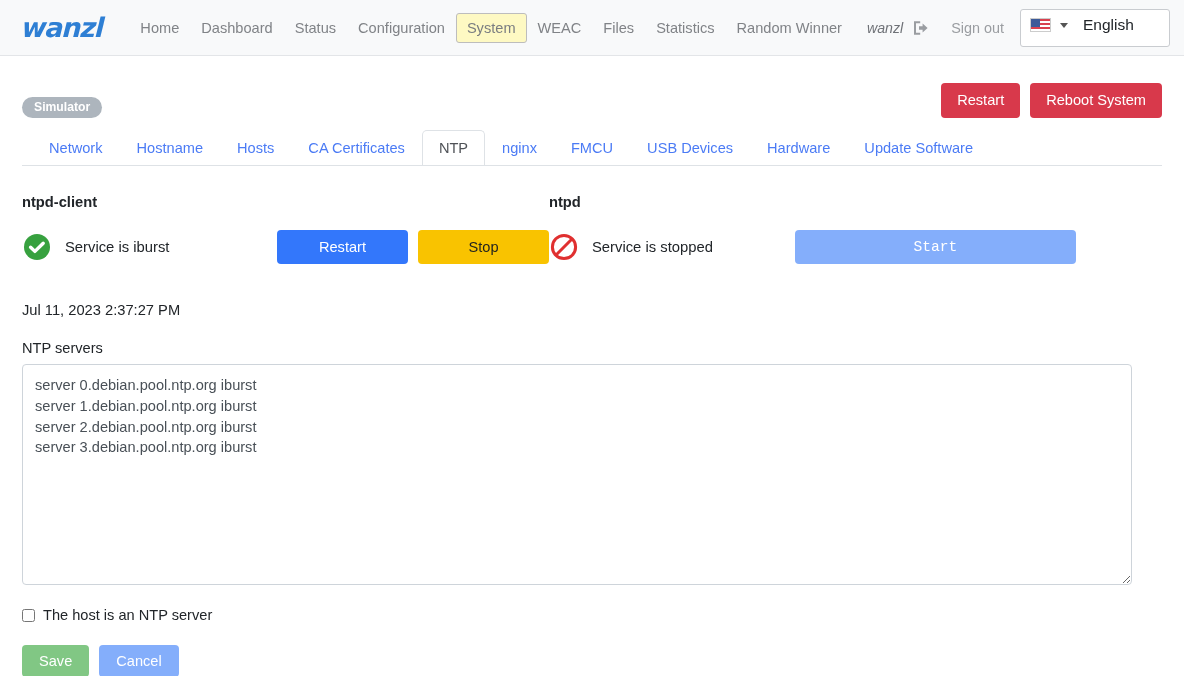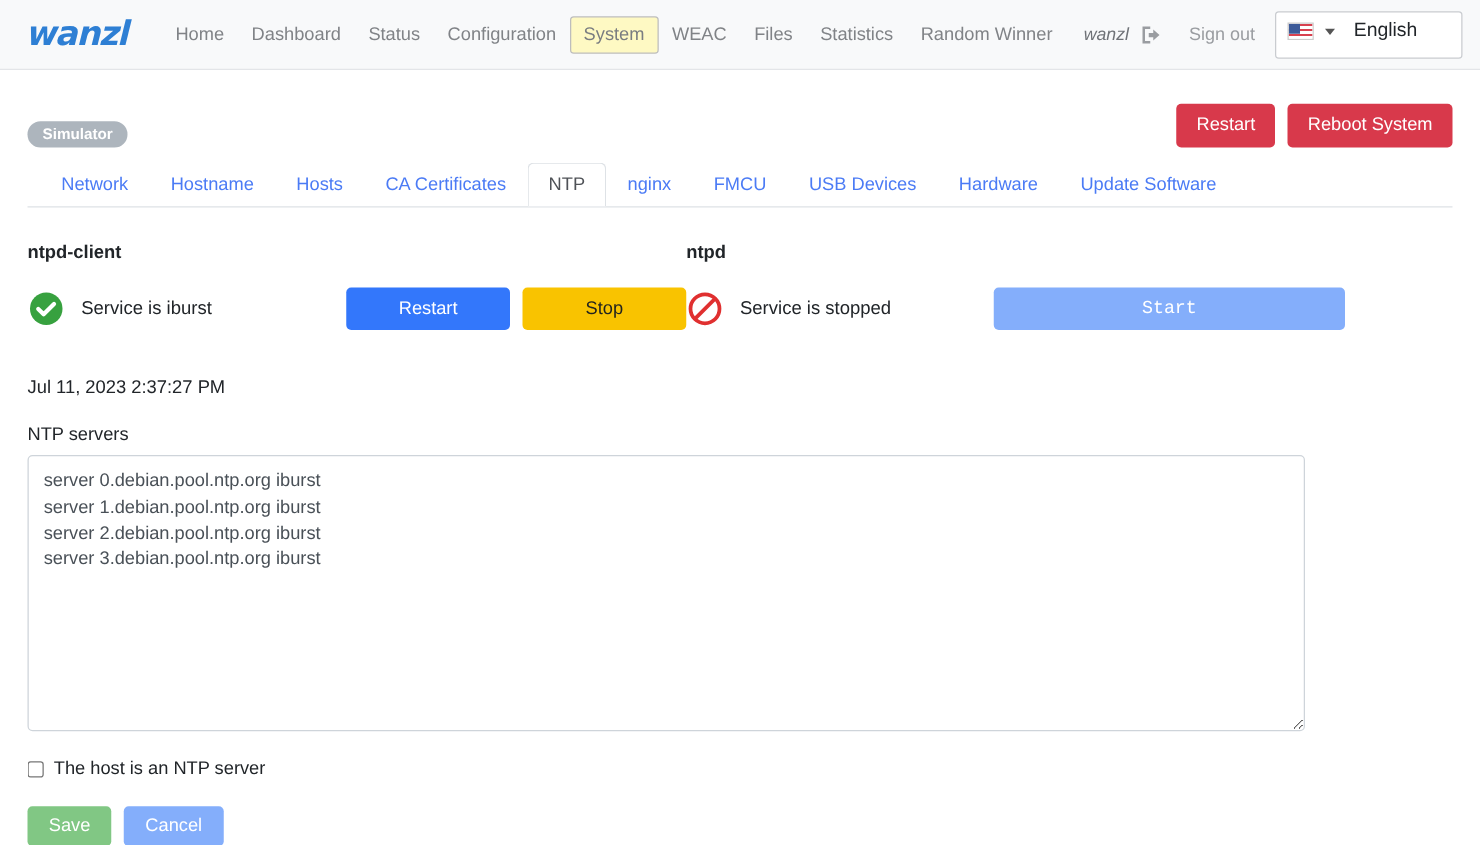--- a/index.html
+++ b/index.html
@@ -239,21 +239,21 @@
     margin-top: 38px;
   }
   .field-label {
     font-size: 14.6px;
     color: #212529;
     margin-top: 22px;
     margin-bottom: 8px;
   }
   .ntp-textarea {
     display: block;
-    width: 1022px;
+    width: 1110px;
     height: 221px;
     border: 1px solid #ced4da;
     border-radius: 4px;
     padding: 10px 12px;
     font-size: 14.6px;
     line-height: 20.8px;
     color: #495057;
     font-family: "Liberation Sans", sans-serif;
     resize: both;
     outline: none;

